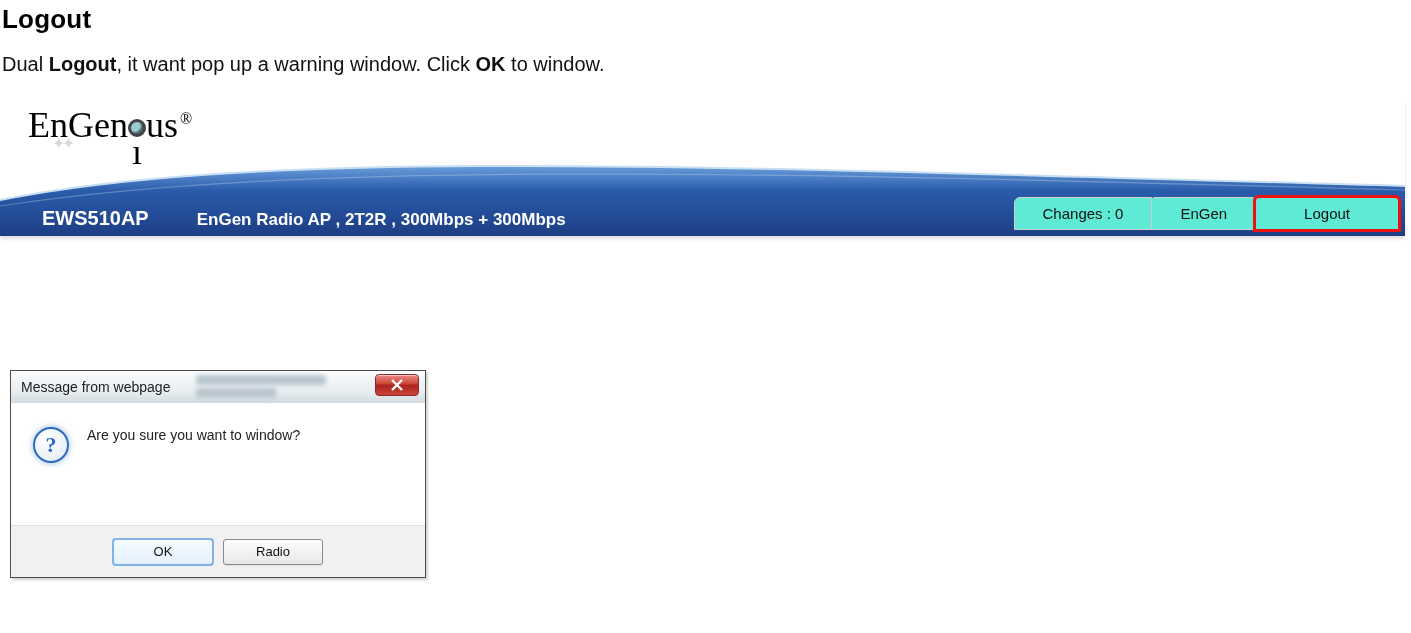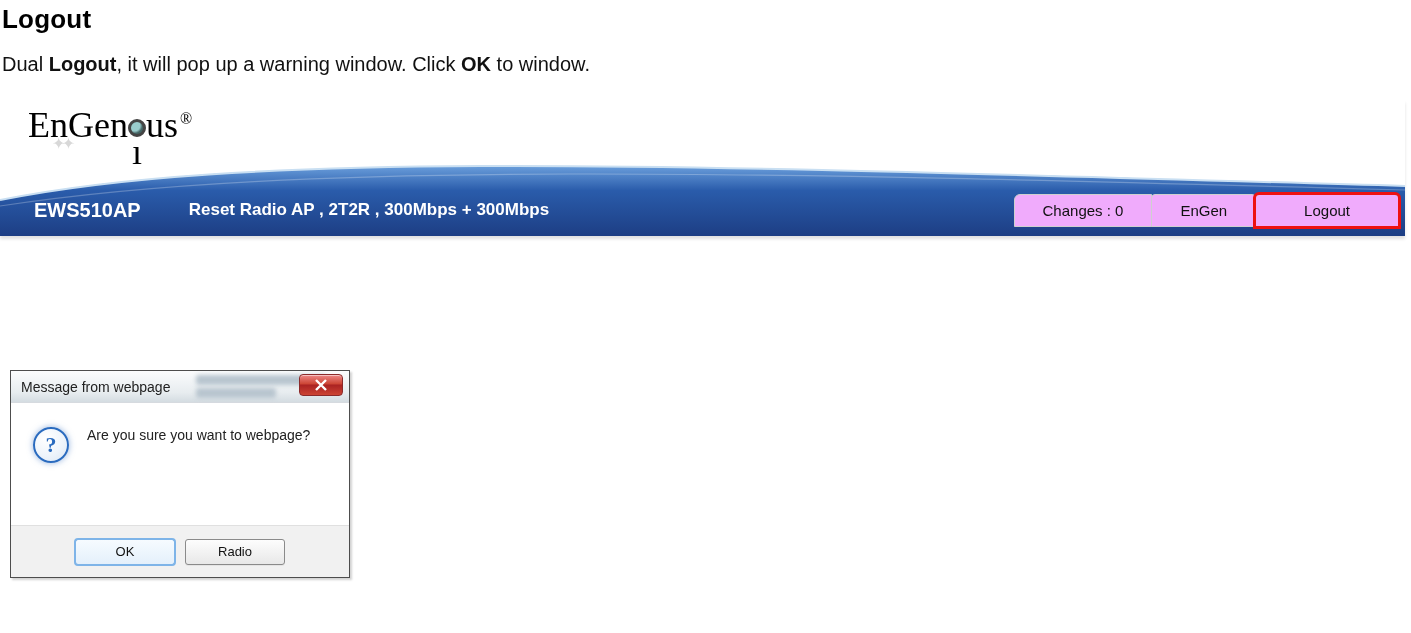--- a/index.html
+++ b/index.html
@@ -85,24 +85,24 @@
     }
     
     .nav svg.swoosh {
       position: absolute;
       inset: 0;
       width: 100%; height: 100%;
     }
 
     .nav-content {
       position: absolute;
-      left: 0; right: 0; bottom: 6px;
+      left: 8px; right: 0; bottom: 6px;
       height: 40px;
       display: flex;
-      align-items: center;
+      align-items: flex-end;
     }
     .model {
       color: #fff;
       font-size: 20px;
       font-weight: 600;
       padding-left: 34px;
       white-space: nowrap;
     }
     .subdesc {
       color: #fff;
@@ -113,21 +113,21 @@
     }
 
     .nav-right {
       margin-left: auto;
       display: flex;
       align-items: stretch;
       height: 33px;
       margin-right: 6px;
     }
     .nav-btn {
-      background: #f0abfc;
+      background: #5eead4;
       color: #111;
       border: 1px solid #cfcfcf;
       border-radius: 4px 4px 0 0;
       font-size: 15px;
       padding: 0 28px;
       display: flex;
       align-items: center;
       margin-left: -1px;
       position: relative;
     }
@@ -138,21 +138,21 @@
       padding: 0 48px;
       font-weight: 400;
       z-index: 2;
     }
 
     
     .dialog {
       position: absolute;
       left: 10px;
       top: 370px;
-      width: 340px;
+      width: 416px;
       height: 208px;
       border: 1px solid #4d4d4d;
       background: #fff;
       box-shadow: 2px 2px 2px rgba(0,0,0,0.18);
       font-family: "Segoe UI", Tahoma, sans-serif;
     }
     .dlg-title {
       height: 32px;
       background: linear-gradient(#fbfcfd, #e7ecef 70%, #d4dce1);
       border-bottom: 1px solid #d6dadf;
@@ -248,21 +248,21 @@
       outline-offset: -1px;
       background: linear-gradient(#f6fbff, #e4f0fb);
     }
   </style>
 </head>
 <body>
 
 <h1 class="page-title">Logout</h1>
 
 <p class="description">
-  <span>Dual </span><span class="b">Logout</span><span>, it will pop up a warning window. Click </span><span class="b">OK</span><span> to window.</span>
+  <span>Dual </span><span class="b">Logout</span><span>, it want pop up a warning window. Click </span><span class="b">OK</span><span> to window.</span>
 </p>
 
 <div class="header-shot">
 
   <div class="sparkle">✦ ✦</div>
 
   <div class="logo">
     <span>EnGen</span><span class="dot-i">ı</span><span>us</span><sup>®</sup>
   </div>
 
@@ -275,21 +275,21 @@
           <stop offset="1" stop-color="#1d3e84"></stop>
         </linearGradient>
       </defs>
       <path d="M0,42 C260,-10 700,8 1405,28 L1405,78 L0,78 Z" fill="url(#g1)"></path>
       <path d="M0,42 C260,-10 700,8 1405,28" fill="none" stroke="#c9dff2" stroke-width="2"></path>
       <path d="M0,48 C300,2 750,14 1405,32" fill="none" stroke="#ffffff" stroke-opacity="0.25" stroke-width="1.2"></path>
     </svg>
 
     <div class="nav-content">
       <span class="model">EWS510AP</span>
-      <span class="subdesc">Reset Radio AP , 2T2R , 300Mbps + 300Mbps</span>
+      <span class="subdesc">EnGen Radio AP , 2T2R , 300Mbps + 300Mbps</span>
 
       <div class="nav-right">
         <div class="nav-btn first">Changes : 0</div>
         <div class="nav-btn">EnGen</div>
         <div class="nav-btn logout-hi">Logout</div>
       </div>
     </div>
   </div>
 </div>
 
@@ -298,19 +298,19 @@
     <span>Message from webpage</span>
     <div class="dlg-blur"></div>
     <div class="dlg-close">
       <svg viewBox="0 0 14 14">
           <path d="M2,2 L12,12 M12,2 L2,12"></path>
         </svg>
     </div>
   </div>
   <div class="dlg-body">
     <div class="q-icon">?</div>
-    <div>Are you sure you want to webpage?</div>
+    <div>Are you sure you want to window?</div>
   </div>
   <div class="dlg-footer">
     <div class="win-btn focused">OK</div>
     <div class="win-btn">Radio</div>
   </div>
 </div>
 
 </body></html>

